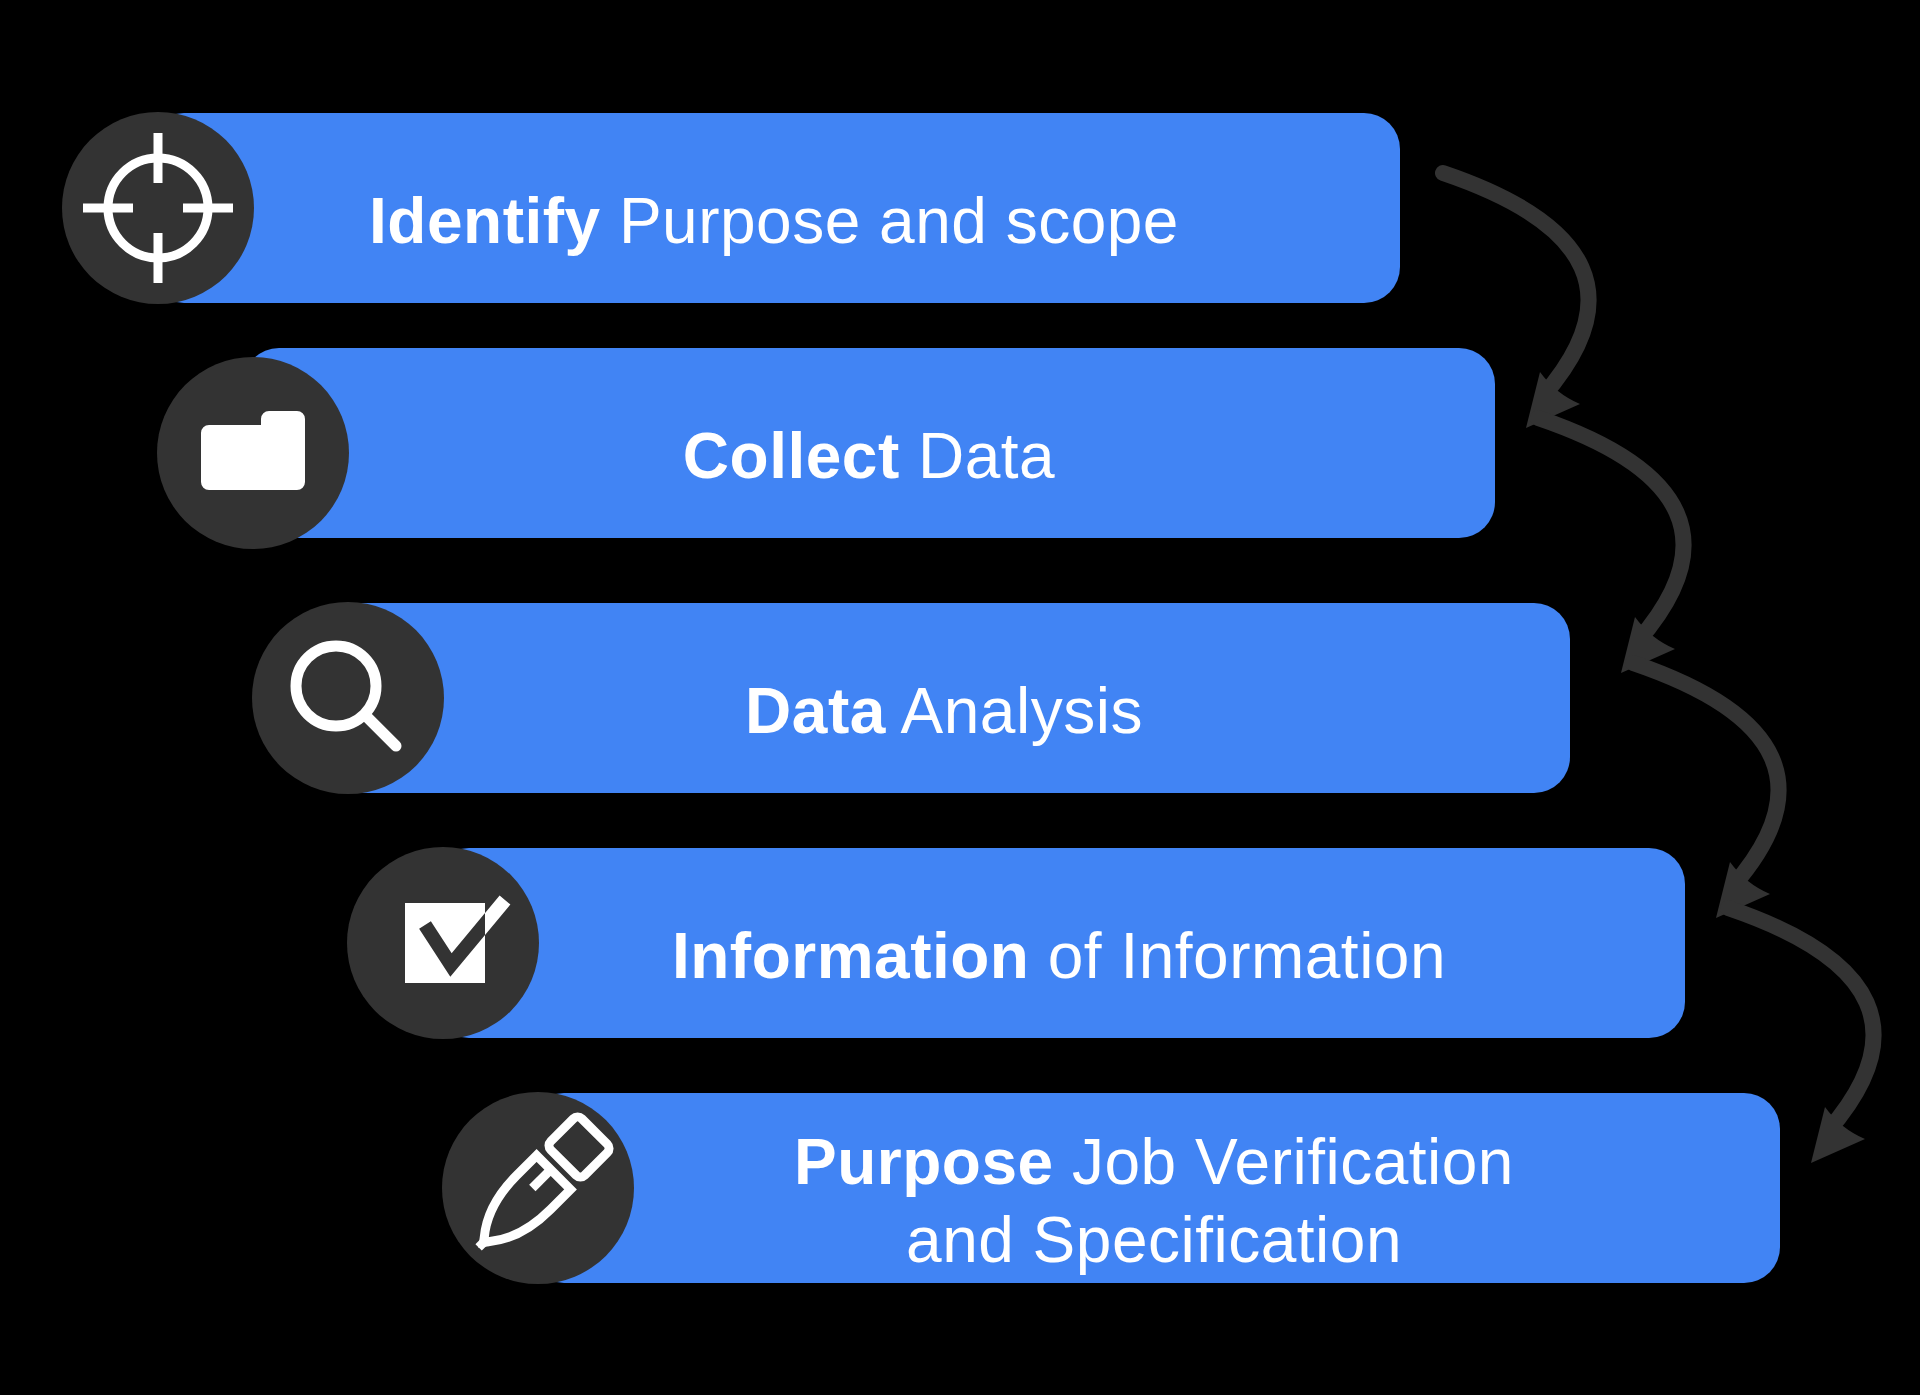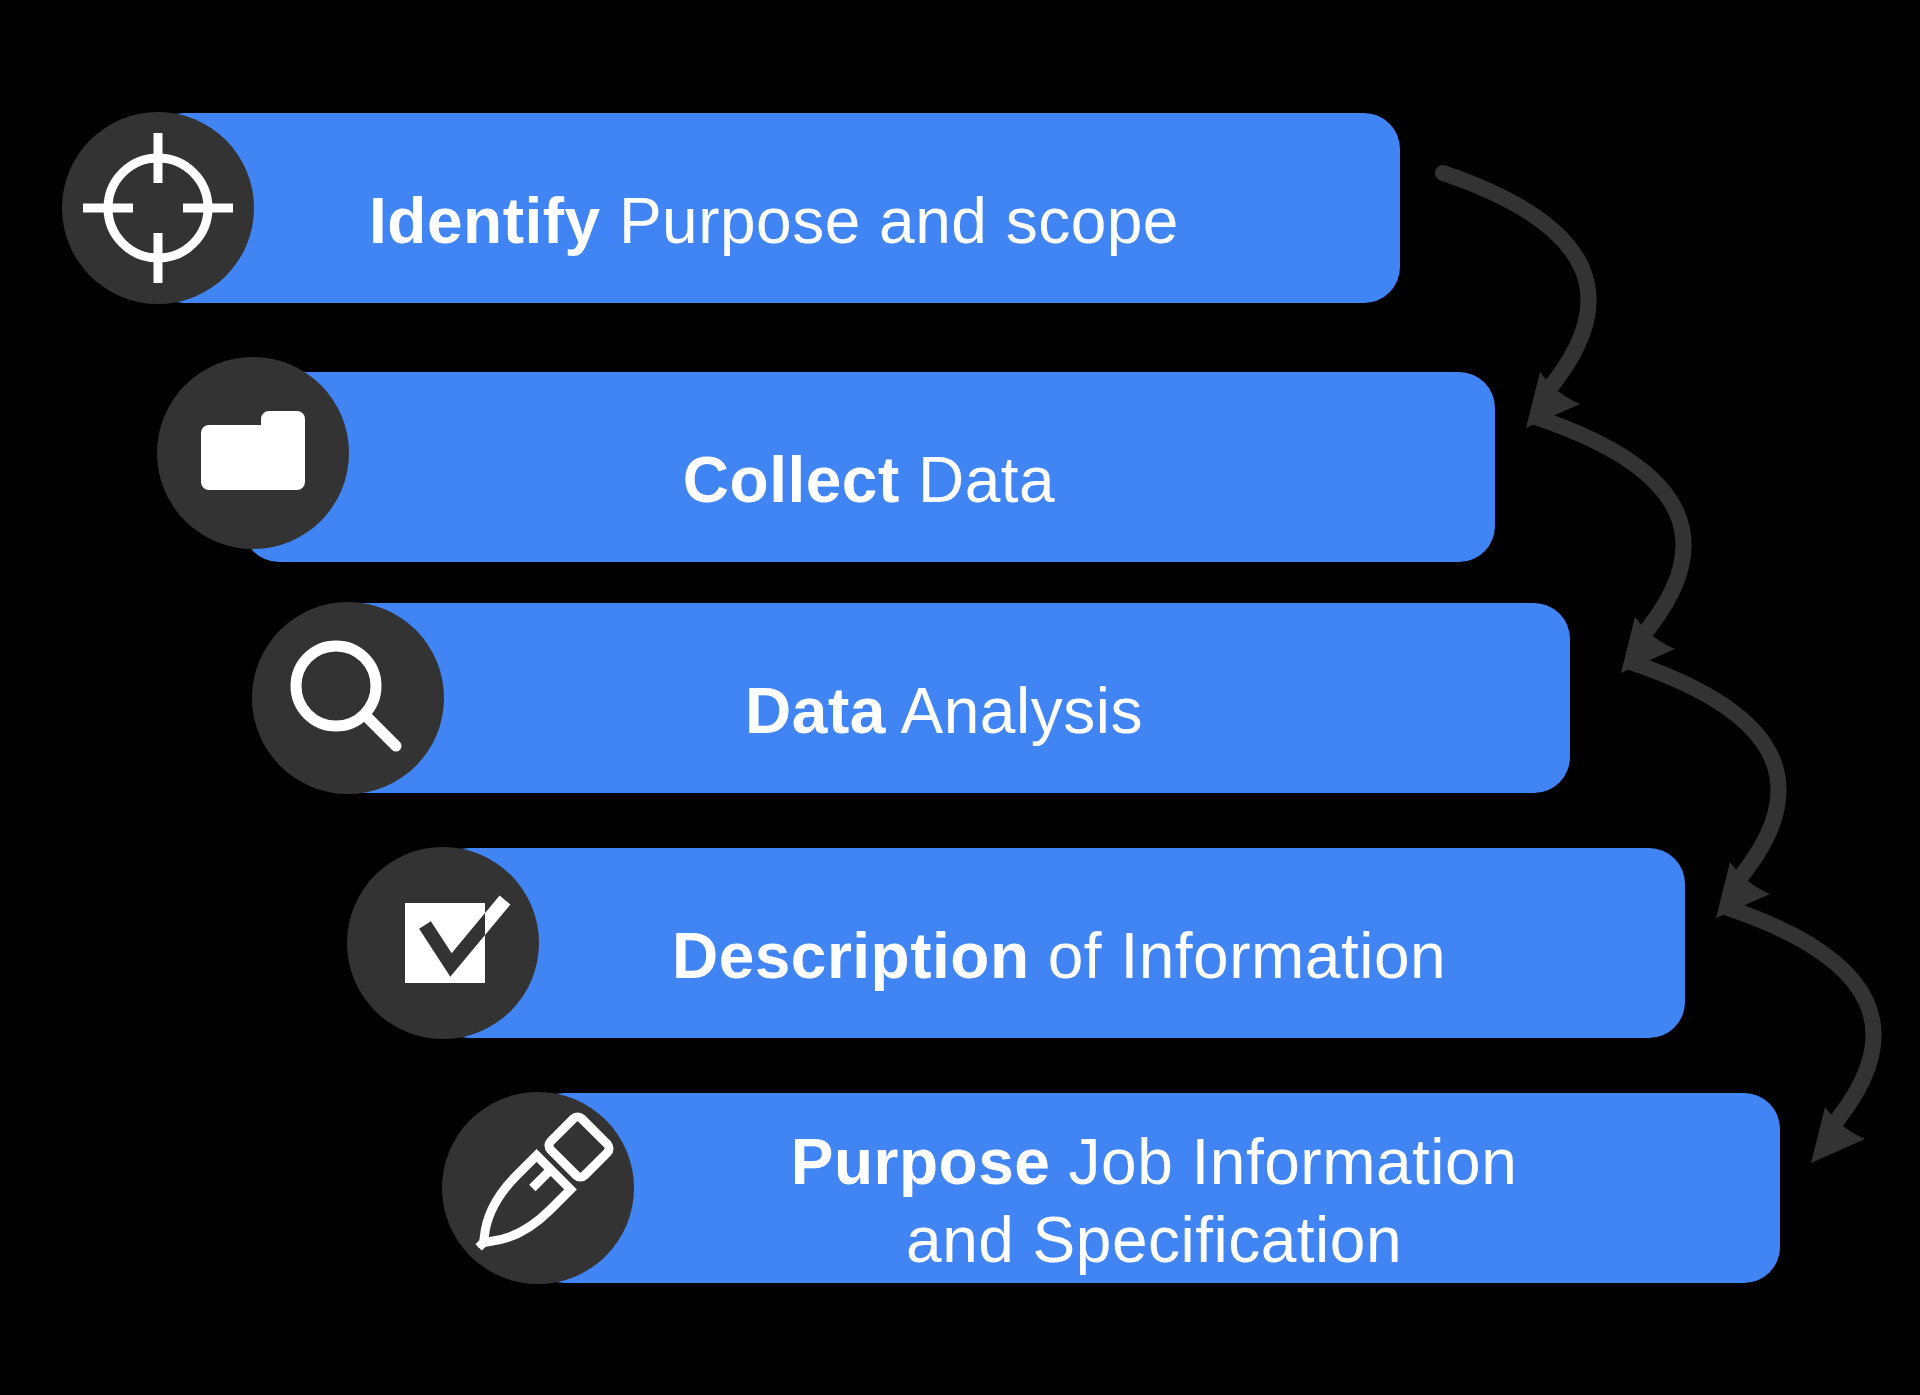--- a/index.html
+++ b/index.html
@@ -30,21 +30,21 @@
   .label .b{font-weight:700;}
   .badge{
     position:absolute;width:192px;height:192px;border-radius:50%;
     background:var(--circle_dark,#333);
     display:flex;align-items:center;justify-content:center;
   }
   .badge svg{display:block;}
   .icon-stroke{fill:none;stroke:#fff;stroke-width:9;}
   
   .s0 .bar{left:148px;top:113px}  .s0 .badge{left:62px; top:112px}
-  .s1 .bar{left:243px;top:372px}  .s1 .badge{left:157px;top:357px}
+  .s1 .bar{left:243px;top:348px}  .s1 .badge{left:157px;top:357px}
   .s2 .bar{left:318px;top:603px}  .s2 .badge{left:252px;top:602px}
   .s3 .bar{left:433px;top:848px}  .s3 .badge{left:347px;top:847px}
   .s4 .bar{left:528px;top:1093px} .s4 .badge{left:442px;top:1092px}
 </style>
 </head>
 <body>
 
 <div class="canvas">
 
   <svg class="arrows" width="1920" height="1395" viewBox="0 0 1920 1395">
@@ -99,39 +99,39 @@
     <div class="badge">
       <svg width="192" height="192" viewBox="0 0 192 192">
         <circle class="icon-stroke" style="stroke-width:11" cx="84" cy="84" r="40"></circle>
         <line class="icon-stroke" style="stroke-width:11;stroke-linecap:round" x1="113" y1="113" x2="144" y2="144"></line>
       </svg>
     </div>
   </div>
 
   <div class="step s3">
     <div class="bar">
-      <span class="label"><span class="b">Description</span><span> of Information</span></span>
+      <span class="label"><span class="b">Information</span><span> of Information</span></span>
     </div>
     <div class="badge">
       <svg width="192" height="192" viewBox="0 0 192 192">
         <defs>
           <clipPath id="cbox">
               <rect x="58" y="56" width="80" height="80"></rect>
             </clipPath>
         </defs>
         <rect x="58" y="56" width="80" height="80" fill="#fff"></rect>
         <polyline points="78,78 104,118 158,53" fill="none" stroke="#fff" stroke-width="14"></polyline>
         <polyline points="78,78 104,118 158,53" fill="none" stroke="#333333" stroke-width="14" clip-path="url(#cbox)"></polyline>
       </svg>
     </div>
   </div>
 
   <div class="step s4">
     <div class="bar">
-      <span class="label"><span class="b">Purpose</span><span> Job Information
+      <span class="label"><span class="b">Purpose</span><span> Job Verification
 and Specification</span></span>
     </div>
     <div class="badge">
       <svg width="192" height="192" viewBox="0 0 192 192">
         <g transform="translate(96,96) rotate(45)">
           <rect class="icon-stroke" x="-24" y="-80" width="48" height="44" rx="6"></rect>
           <path class="icon-stroke" d="M-24,-22 L-24,6 Q-24,48 -3,73 L0,77 L3,73 Q24,48 24,6 L24,-22 Z"></path>
           <line class="icon-stroke" x1="-4" y1="-22" x2="-4" y2="4"></line>
           <line class="icon-stroke" x1="0" y1="77" x2="0" y2="84"></line>
         </g>

